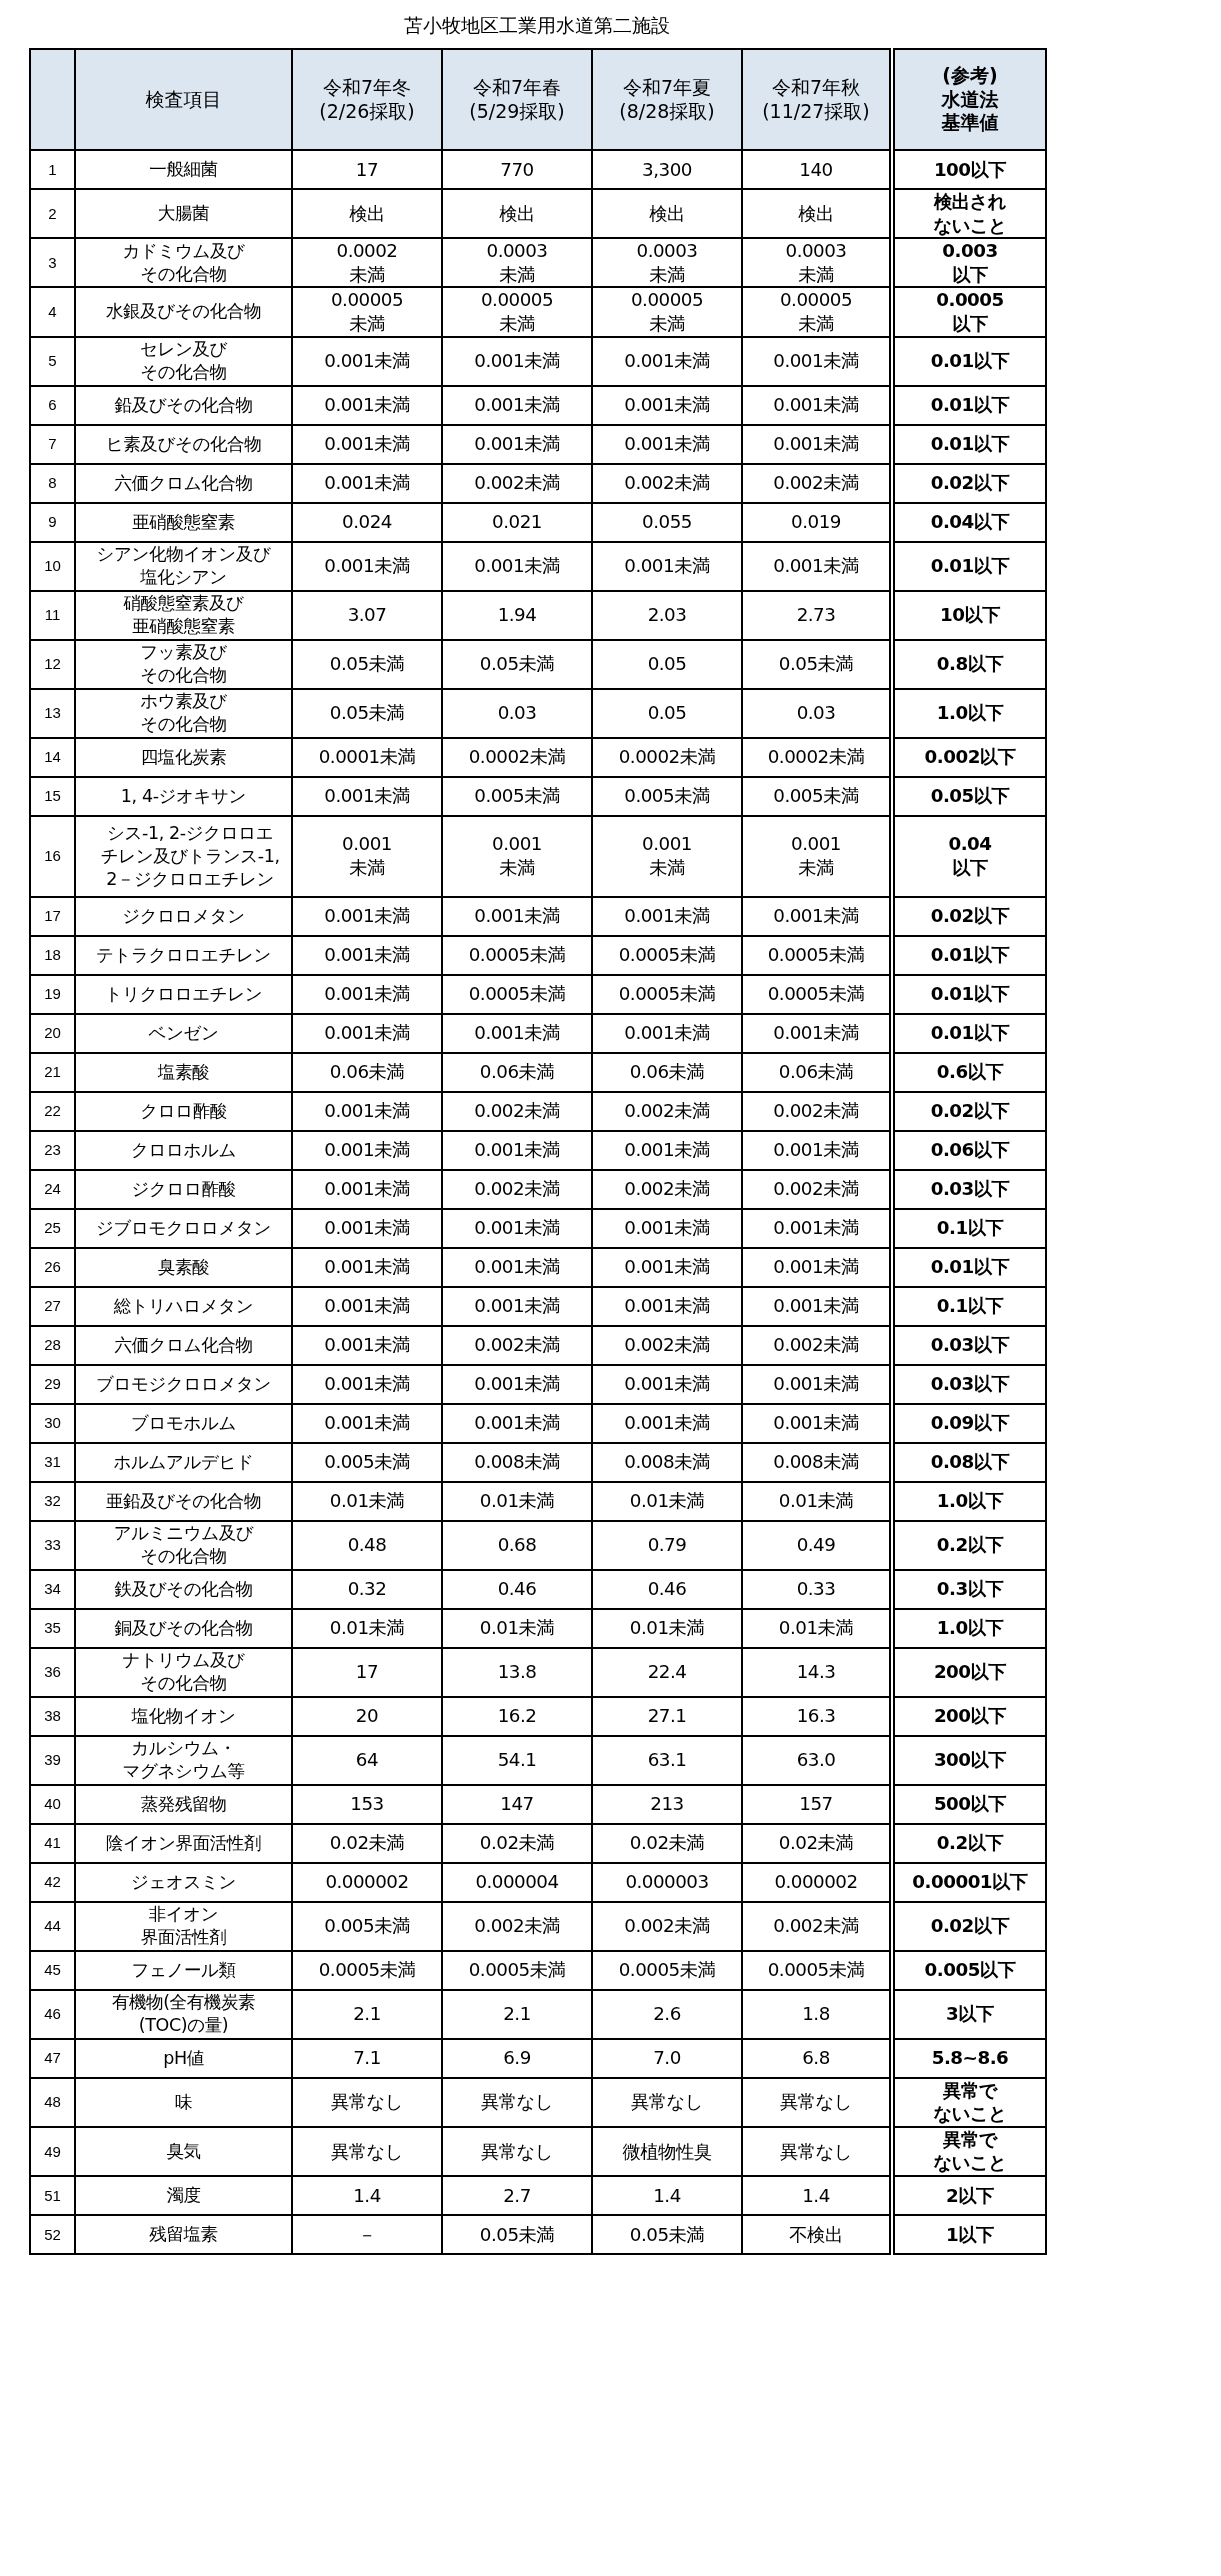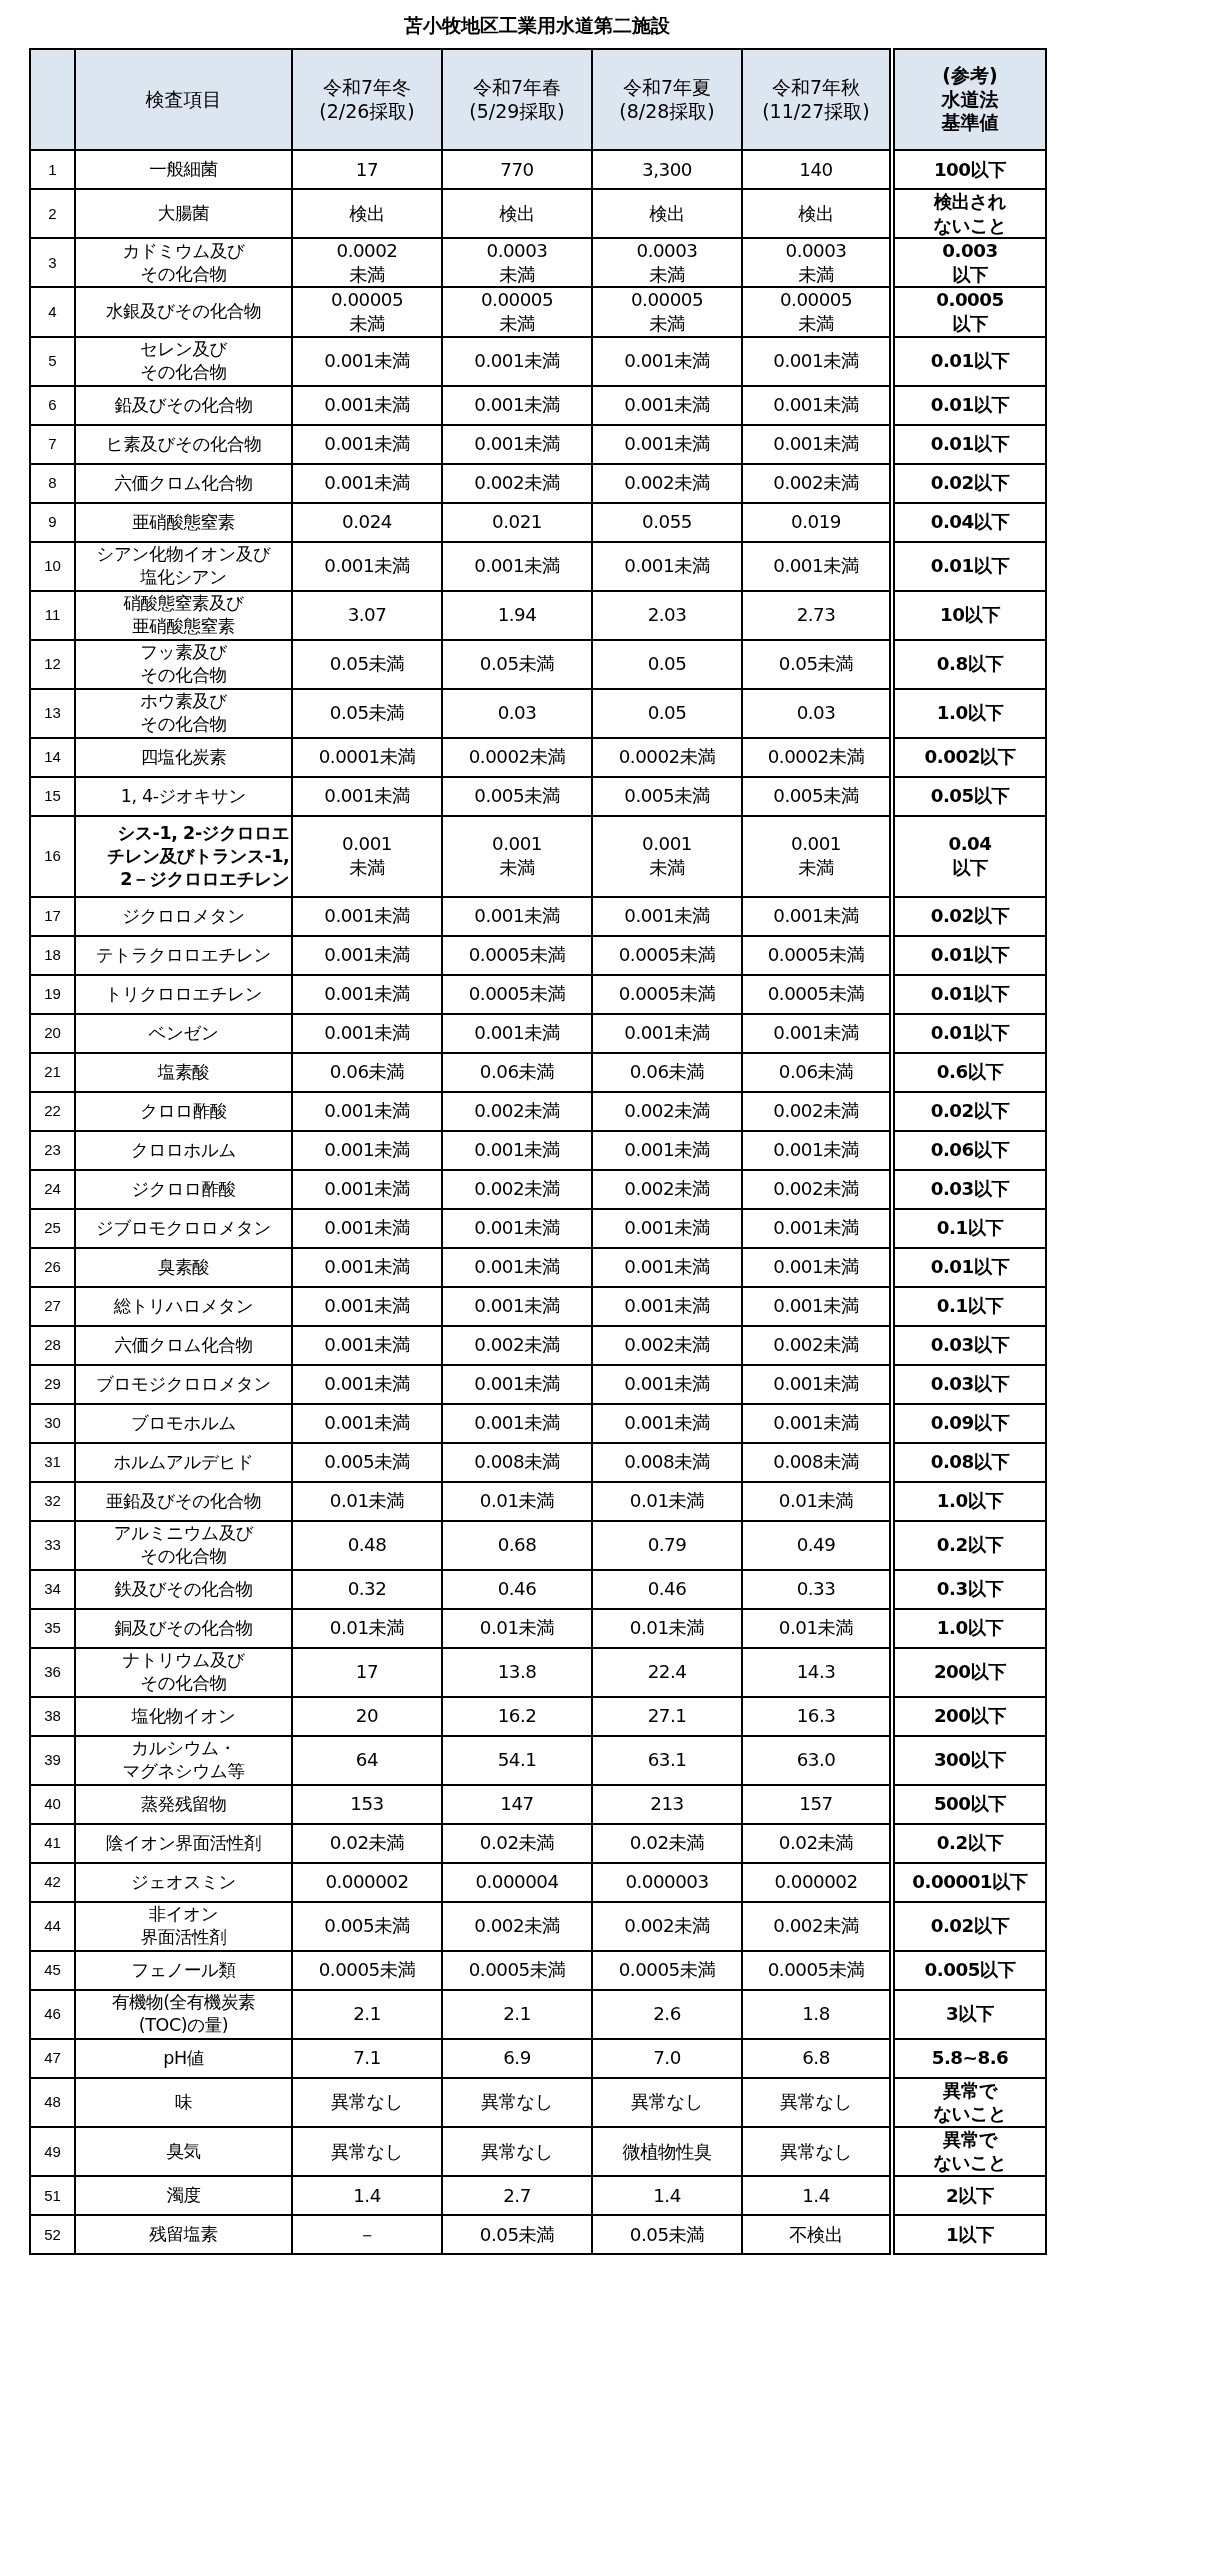--- a/index.html
+++ b/index.html
@@ -1,24 +1,24 @@
 <!DOCTYPE html>
 <html style="font-size:14px"><head>
 <meta charset="utf-8">
 <style>
   html, body { margin: 0; padding: 0; background: #ffffff; }
   body { width: 1222px; height: 2576px; position: relative; font-family: "DejaVu Sans", "Liberation Sans", sans-serif; color: #000; }
-  .title { position: absolute; left: 0; width: 1074px; top: 10.5px; text-align: center; font-size: 19px; line-height: 28px; font-weight: bold; }
+  .title { position: absolute; left: 0; width: 1074px; top: 10.5px; text-align: center; font-size: 19px; line-height: 28px; }
   table.wq { position: absolute; left: 29px; top: 48px; border-collapse: collapse; table-layout: fixed; width: 1017px; }
   table.wq td, table.wq th { border: 2.6px solid #000; padding: 0 1.7px; text-align: center; vertical-align: middle; font-weight: normal; overflow: hidden; white-space: pre-line; }
   table.wq th { background: #dce6f1; font-size: 19px; line-height: 23.6px; height: 99px; }
   table.wq td { font-size: 18.3px; line-height: 23.6px; }
   table.wq td.num { font-size: 15px; font-family: "Liberation Sans", sans-serif; }
   table.wq td.item { font-size: 17.5px; line-height: 23px; letter-spacing: -0.4px; margin-top: 38px; }
-  table.wq td.item.left { text-align: right; padding-left: 15px; font-weight: bold; }
+  table.wq td.item.left { text-align: center; padding-left: 15px; }
   table.wq td.val { letter-spacing: -0.5px; }
   table.wq td.std, table.wq th.std { border-left: 6.1px double #000; font-weight: bold; }
   tr.h48 td { height: 37px; }
   tr.h60 td { height: 47px; }
   tr.h96 td { height: 79px; }
   col.c-num { width: 45px; }
   col.c-item { width: 217px; }
   col.c-val { width: 150px; }
   col.c-std { width: 154px; }
 </style>

